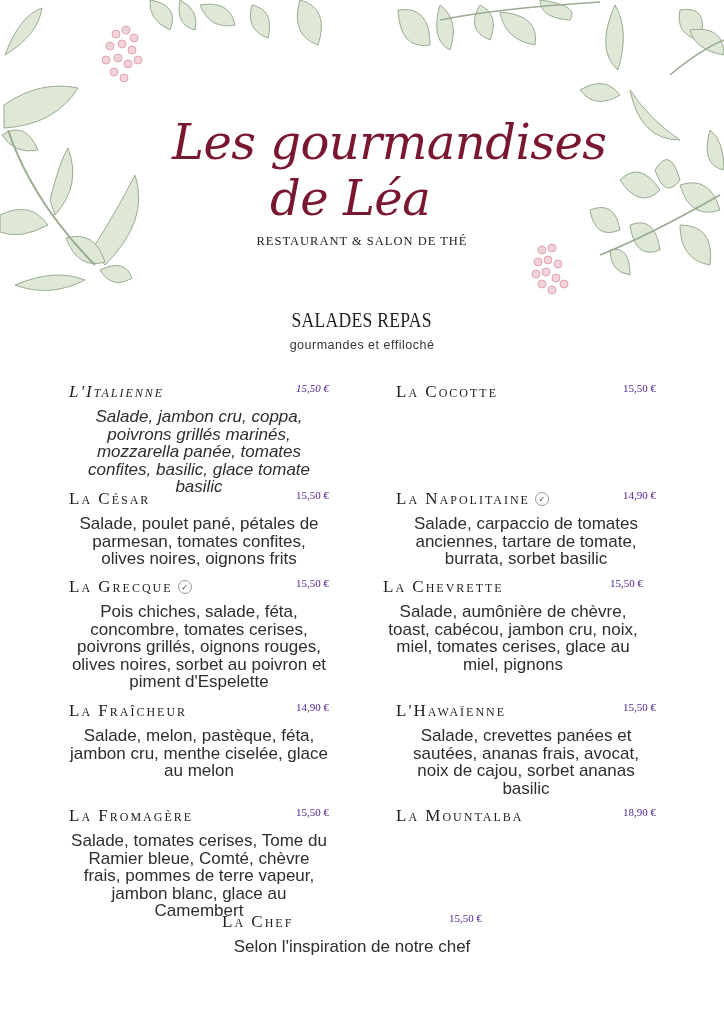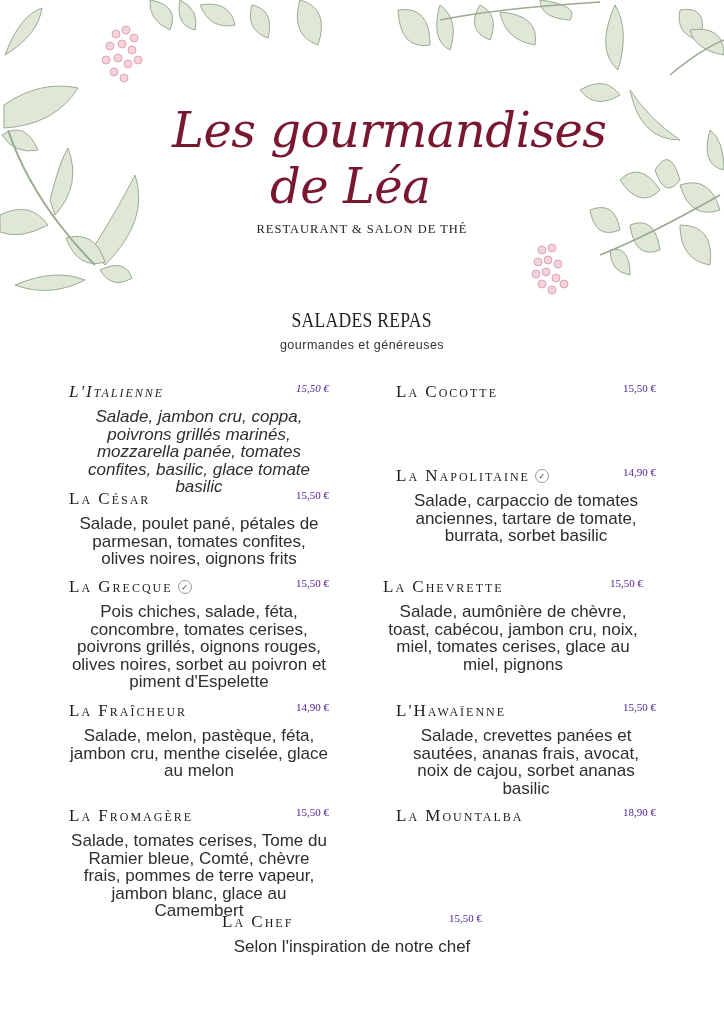--- a/index.html
+++ b/index.html
@@ -2,21 +2,21 @@
 <html><head>
   <meta charset="utf-8">
   <style>
     * { box-sizing: border-box; margin: 0; padding: 0; }
     html, body { width: 724px; height: 1024px; background: #ffffff; overflow: hidden; }
     body { position: relative; font-family: "Liberation Sans", sans-serif; color: #2b2b2b; }
 
     .deco { position: absolute; pointer-events: none; }
     .deco svg { display: block; }
 
-    .header { position: absolute; left: 0; top: 0; width: 596px; height: 300px; }
+    .header { position: absolute; left: 0; top: 12px; width: 596px; height: 300px; }
     .title-script {
       position: absolute; font-family: "DejaVu Serif", serif; font-style: italic;
       color: #7a1730; font-size: 48px; letter-spacing: -0.5px; line-height: 1; white-space: nowrap;
     }
     .title-line1 { left: 172px; top: 106px; }
     .title-line2 { left: 270px; top: 162px; }
     .subtitle {
       position: absolute; left: 0; width: 724px; top: 222px; text-align: center;
       font-family: "Liberation Serif", serif; font-size: 12.5px; letter-spacing: 1px; color: #222;
     }
@@ -151,21 +151,21 @@
   <div class="title-script title-line1">Les gourmandises</div>
   <div class="title-script title-line2">de Léa</div>
   <div class="subtitle">RESTAURANT &amp; SALON DE THÉ</div>
 </div>
 
 <div class="section-head">
   <div class="rule"></div>
   <div class="sec-title">SALADES REPAS</div>
   <div class="rule"></div>
 </div>
-<div class="section-sub">gourmandes et généreuses</div>
+<div class="section-sub">gourmandes et effiloché</div>
 
 <div class="dish" style="left:69px;top:382px;font-style:italic;">
   <div class="dish-head">
     <div class="dish-name">L'Italienne</div>
     <div class="dish-price">15,50 €</div>
   </div>
   <div class="dish-desc">Salade, jambon cru, coppa, poivrons grillés marinés, mozzarella panée, tomates confites, basilic, glace tomate basilic</div>
 </div>
 
 <div class="dish" style="left:396px;top:382px;">
@@ -176,21 +176,21 @@
 </div>
 
 <div class="dish" style="left:69px;top:489px;">
   <div class="dish-head">
     <div class="dish-name">La César</div>
     <div class="dish-price">15,50 €</div>
   </div>
   <div class="dish-desc">Salade, poulet pané, pétales de parmesan, tomates confites, olives noires, oignons frits</div>
 </div>
 
-<div class="dish" style="left:396px;top:466px;">
+<div class="dish" style="left:396px;top:489px;">
   <div class="dish-head">
     <div class="dish-name">
       <span>La Napolitaine</span>
       <span class="veg-icon">✓</span>
     </div>
     <div class="dish-price">14,90 €</div>
   </div>
   <div class="dish-desc">Salade, carpaccio de tomates anciennes, tartare de tomate, burrata, sorbet basilic</div>
 </div>
 

